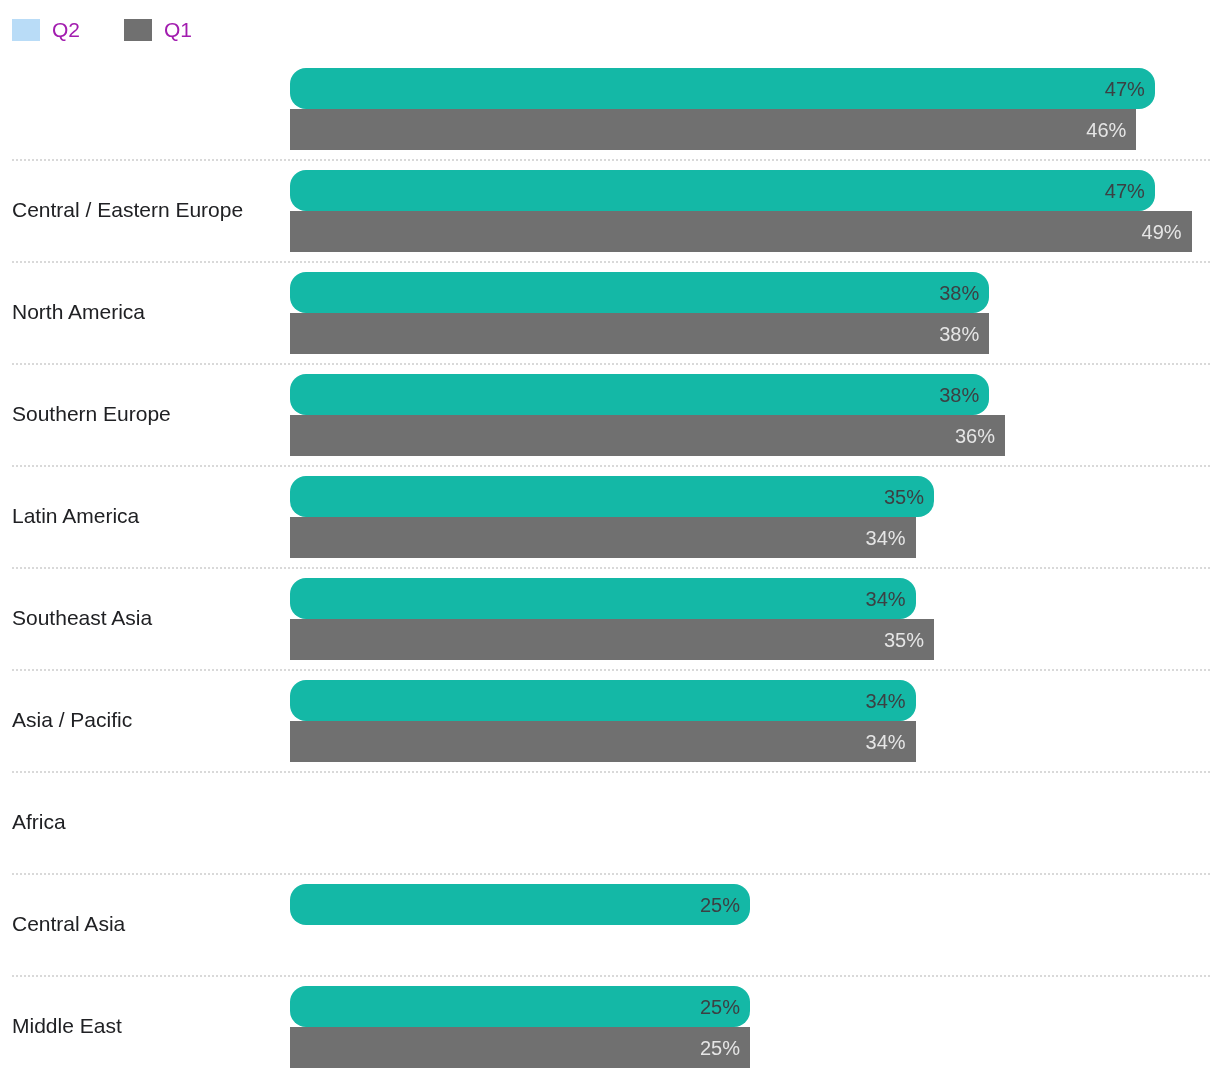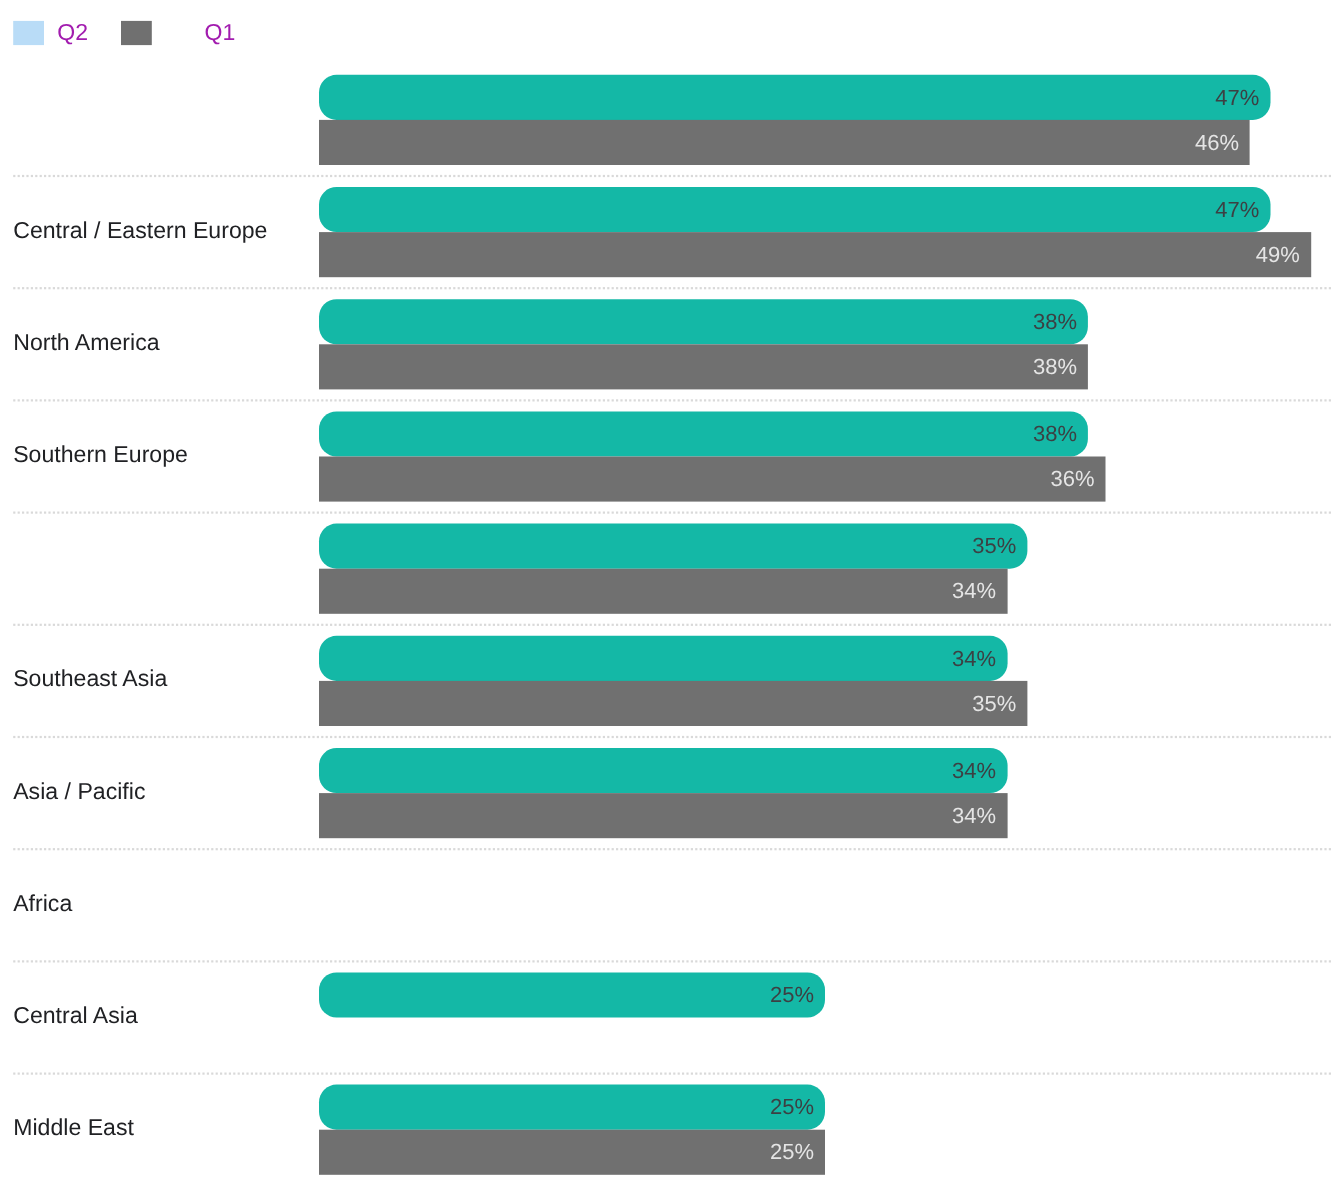--- a/index.html
+++ b/index.html
@@ -26,21 +26,21 @@
     top: 18px;
     height: 24px;
     display: flex;
     align-items: center;
     gap: 0;
   }
   .legend-item {
     display: flex;
     align-items: center;
   }
-  .legend-item + .legend-item { margin-left: 30px; gap: 36px; }
+  .legend-item + .legend-item { margin-left: 44px; }
   .legend-swatch {
     width: 28px;
     height: 22px;
     display: block;
   }
   .legend-label {
     font-size: 21px;
     line-height: 22px;
     color: #a21caf;
     margin-left: 12px;
@@ -169,20 +169,21 @@
           <div class="bar q2" style="width: 699.2px;">
             <span class="bar-value">38%</span>
           </div>
           <div class="bar q1" style="width: 715px;">
             <span class="bar-value">36%</span>
           </div>
         </div>
       </div>
       <div class="row">
         <div class="row-separator"></div>
+        <div class="cat-label">Latin America</div>
         <div class="bars">
           <div class="bar q2" style="width: 644px;">
             <span class="bar-value">35%</span>
           </div>
           <div class="bar q1" style="width: 625.6px;">
             <span class="bar-value">34%</span>
           </div>
         </div>
       </div>
       <div class="row">

